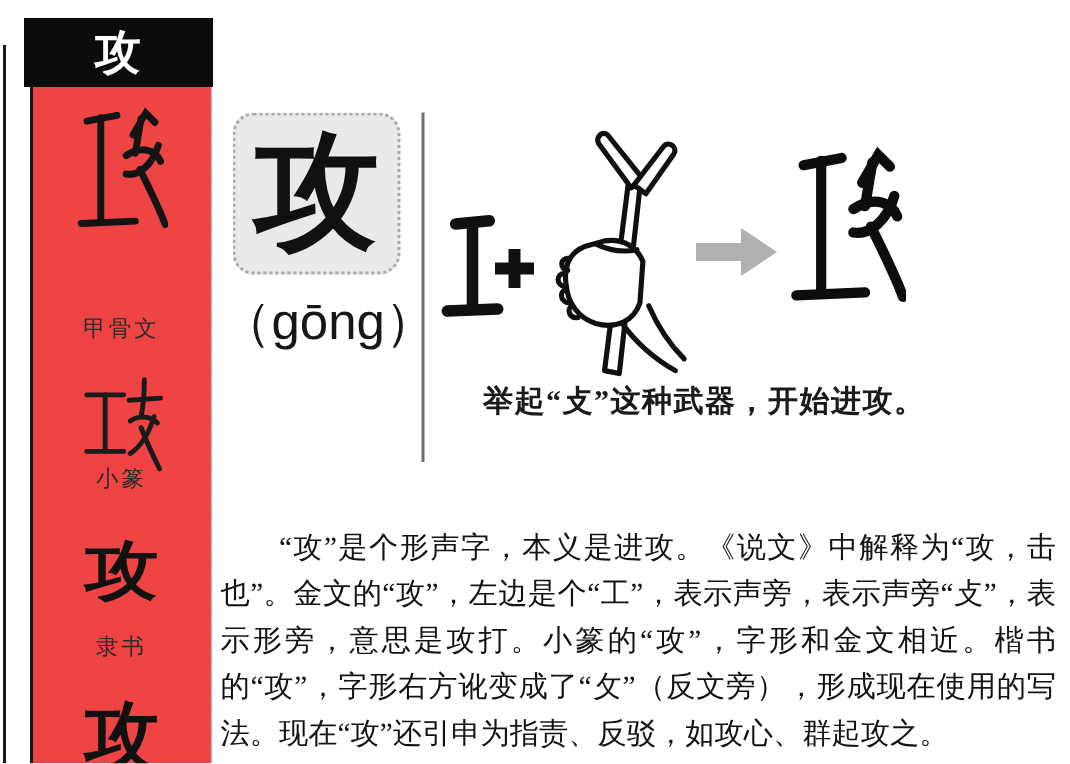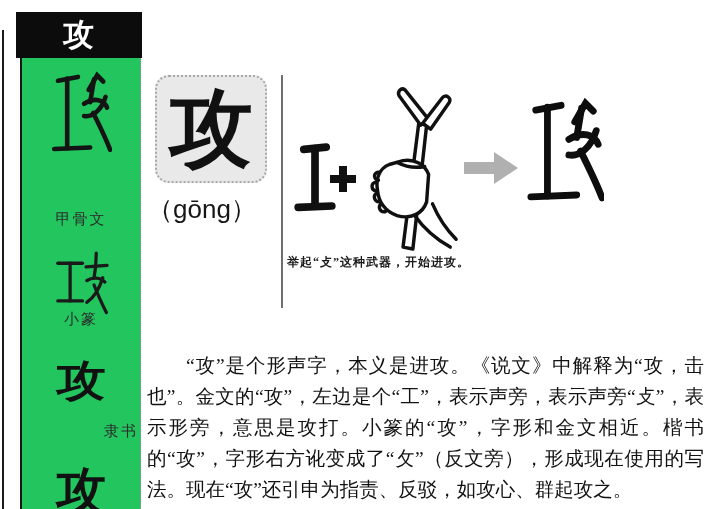--- a/index.html
+++ b/index.html
@@ -6,43 +6,43 @@
   #page{position:relative;width:713px;height:509px;background:#ffffff;overflow:hidden;
         font-family:"Liberation Serif","DejaVu Serif",serif;color:#111;}
 
   
   .page-edge{position:absolute;left:2px;top:30px;width:2px;height:479px;background:#1b1b1b;}
 
   
   .side-header{position:absolute;left:16px;top:12px;width:126px;height:46px;background:#0c0c0c;
                display:flex;align-items:center;justify-content:center;}
   .side-header span{color:#fff;font-size:31px;font-weight:bold;letter-spacing:1px;}
-  .sidebar{position:absolute;left:20px;top:58px;width:118px;height:451px;background:#22c55e;
+  .sidebar{position:absolute;left:20px;top:58px;width:118px;height:451px;background:#ef4444;
            border-left:2px solid #161616;border-right:1px dotted #9a9a9a;}
   .glyph-slot{position:absolute;left:0;width:118px;display:flex;justify-content:center;}
   .script-label{position:absolute;left:0;width:118px;text-align:center;font-size:15px;color:#2b2b2b;letter-spacing:2px;}
   .big-char-li{font-size:46px;font-weight:bold;transform:scale(1.08,0.92);line-height:1;}
   .big-char-kai{font-size:50px;font-weight:600;line-height:1;}
 
   
   .char-box{position:absolute;left:155px;top:75px;width:112px;height:108px;background:#e9e9e9;
             border:2px dotted #a8a8a8;border-radius:14px;box-sizing:border-box;
             display:flex;align-items:center;justify-content:center;}
   .char-box span{font-size:84px;font-weight:bold;line-height:1;}
   .pinyin{position:absolute;left:147px;top:192px;width:128px;
-          font-family:"Liberation Sans","DejaVu Sans",sans-serif;font-size:26px;color:#161616;}
+          font-family:"Liberation Sans","DejaVu Sans",sans-serif;font-size:34px;color:#161616;}
 
   
   .divider{position:absolute;left:281px;top:75px;width:2px;height:233px;background:#6f6f6f;}
 
   
   .illus{position:absolute;left:288px;top:72px;width:330px;height:180px;}
   .illus svg{position:absolute;}
-  .caption{position:absolute;left:287px;top:254px;width:330px;text-align:left;
-           font-size:12px;font-weight:600;letter-spacing:1px;color:#1a1a1a;}
+  .caption{position:absolute;left:287px;top:254px;width:330px;text-align:right;
+           font-size:20px;font-weight:600;letter-spacing:1px;color:#1a1a1a;}
 
   
   .body-text{position:absolute;left:147px;top:330px;width:557px;font-size:19.5px;
              line-height:31px;text-align:justify;text-indent:2em;color:#121212;}
 </style>
 </head>
 <body>
 
 <div id="page">
 
@@ -82,21 +82,21 @@
           <path d="M70,40 C65,56 57,68 48,74"></path>
           <path d="M58,50 C63,63 69,76 75,88"></path>
         </g>
       </svg>
     </div>
     <div class="script-label" style="top:252px;">小篆</div>
 
     <div class="glyph-slot" style="top:300px;">
       <span class="big-char-li">攻</span>
     </div>
-    <div class="script-label" style="top:364px;margin-left:40px;">隶书</div>
+    <div class="script-label" style="top:364px;">隶书</div>
 
     <div class="glyph-slot" style="top:408px;">
       <span class="big-char-kai">攻</span>
     </div>
 
   </div>
 
   <div class="char-box">
     <span>攻</span>
   </div>

